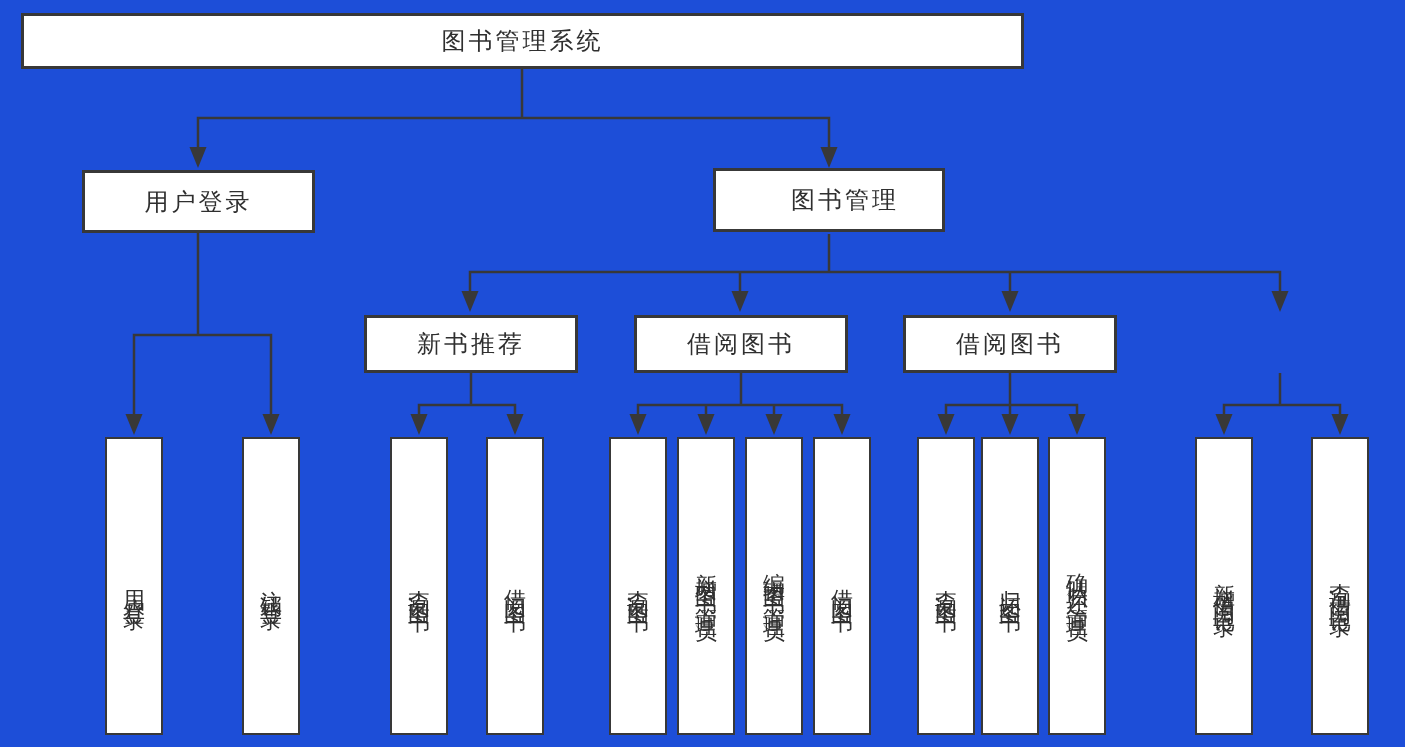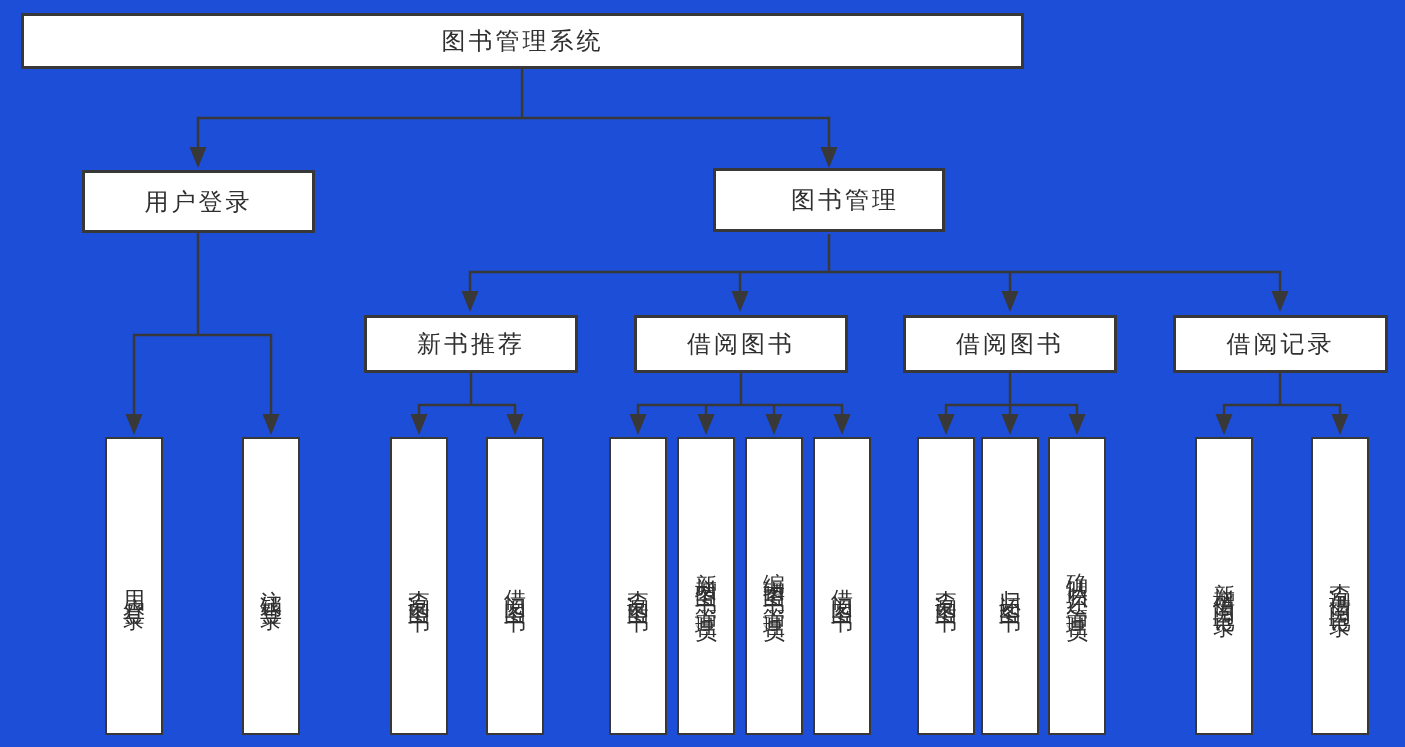--- a/index.html
+++ b/index.html
@@ -127,23 +127,20 @@
 
   <div class="node" style="left:364px; top:315px; width:214px; height:58px;text-align:right;">
     <span class="hlabel">新书推荐</span>
   </div>
   <div class="node" style="left:634px; top:315px; width:214px; height:58px;">
     <span class="hlabel">借阅图书</span>
   </div>
   <div class="node" style="left:903px; top:315px; width:214px; height:58px;">
     <span class="hlabel">借阅图书</span>
   </div>
-  <div class="node" style="left:1173px; top:315px; width:215px; height:58px;">
-    <span class="hlabel">借阅记录</span>
-  </div>
 
   <div class="node leaf" style="left:105px; top:437px; width:58px; height:298px;">
     <span class="vlabel">用户登录</span>
   </div>
   <div class="node leaf" style="left:242px; top:437px; width:58px; height:298px;">
     <span class="vlabel">注销登录</span>
   </div>
   <div class="node leaf" style="left:390px; top:437px; width:58px; height:298px;">
     <span class="vlabel">查询图书</span>
   </div>

